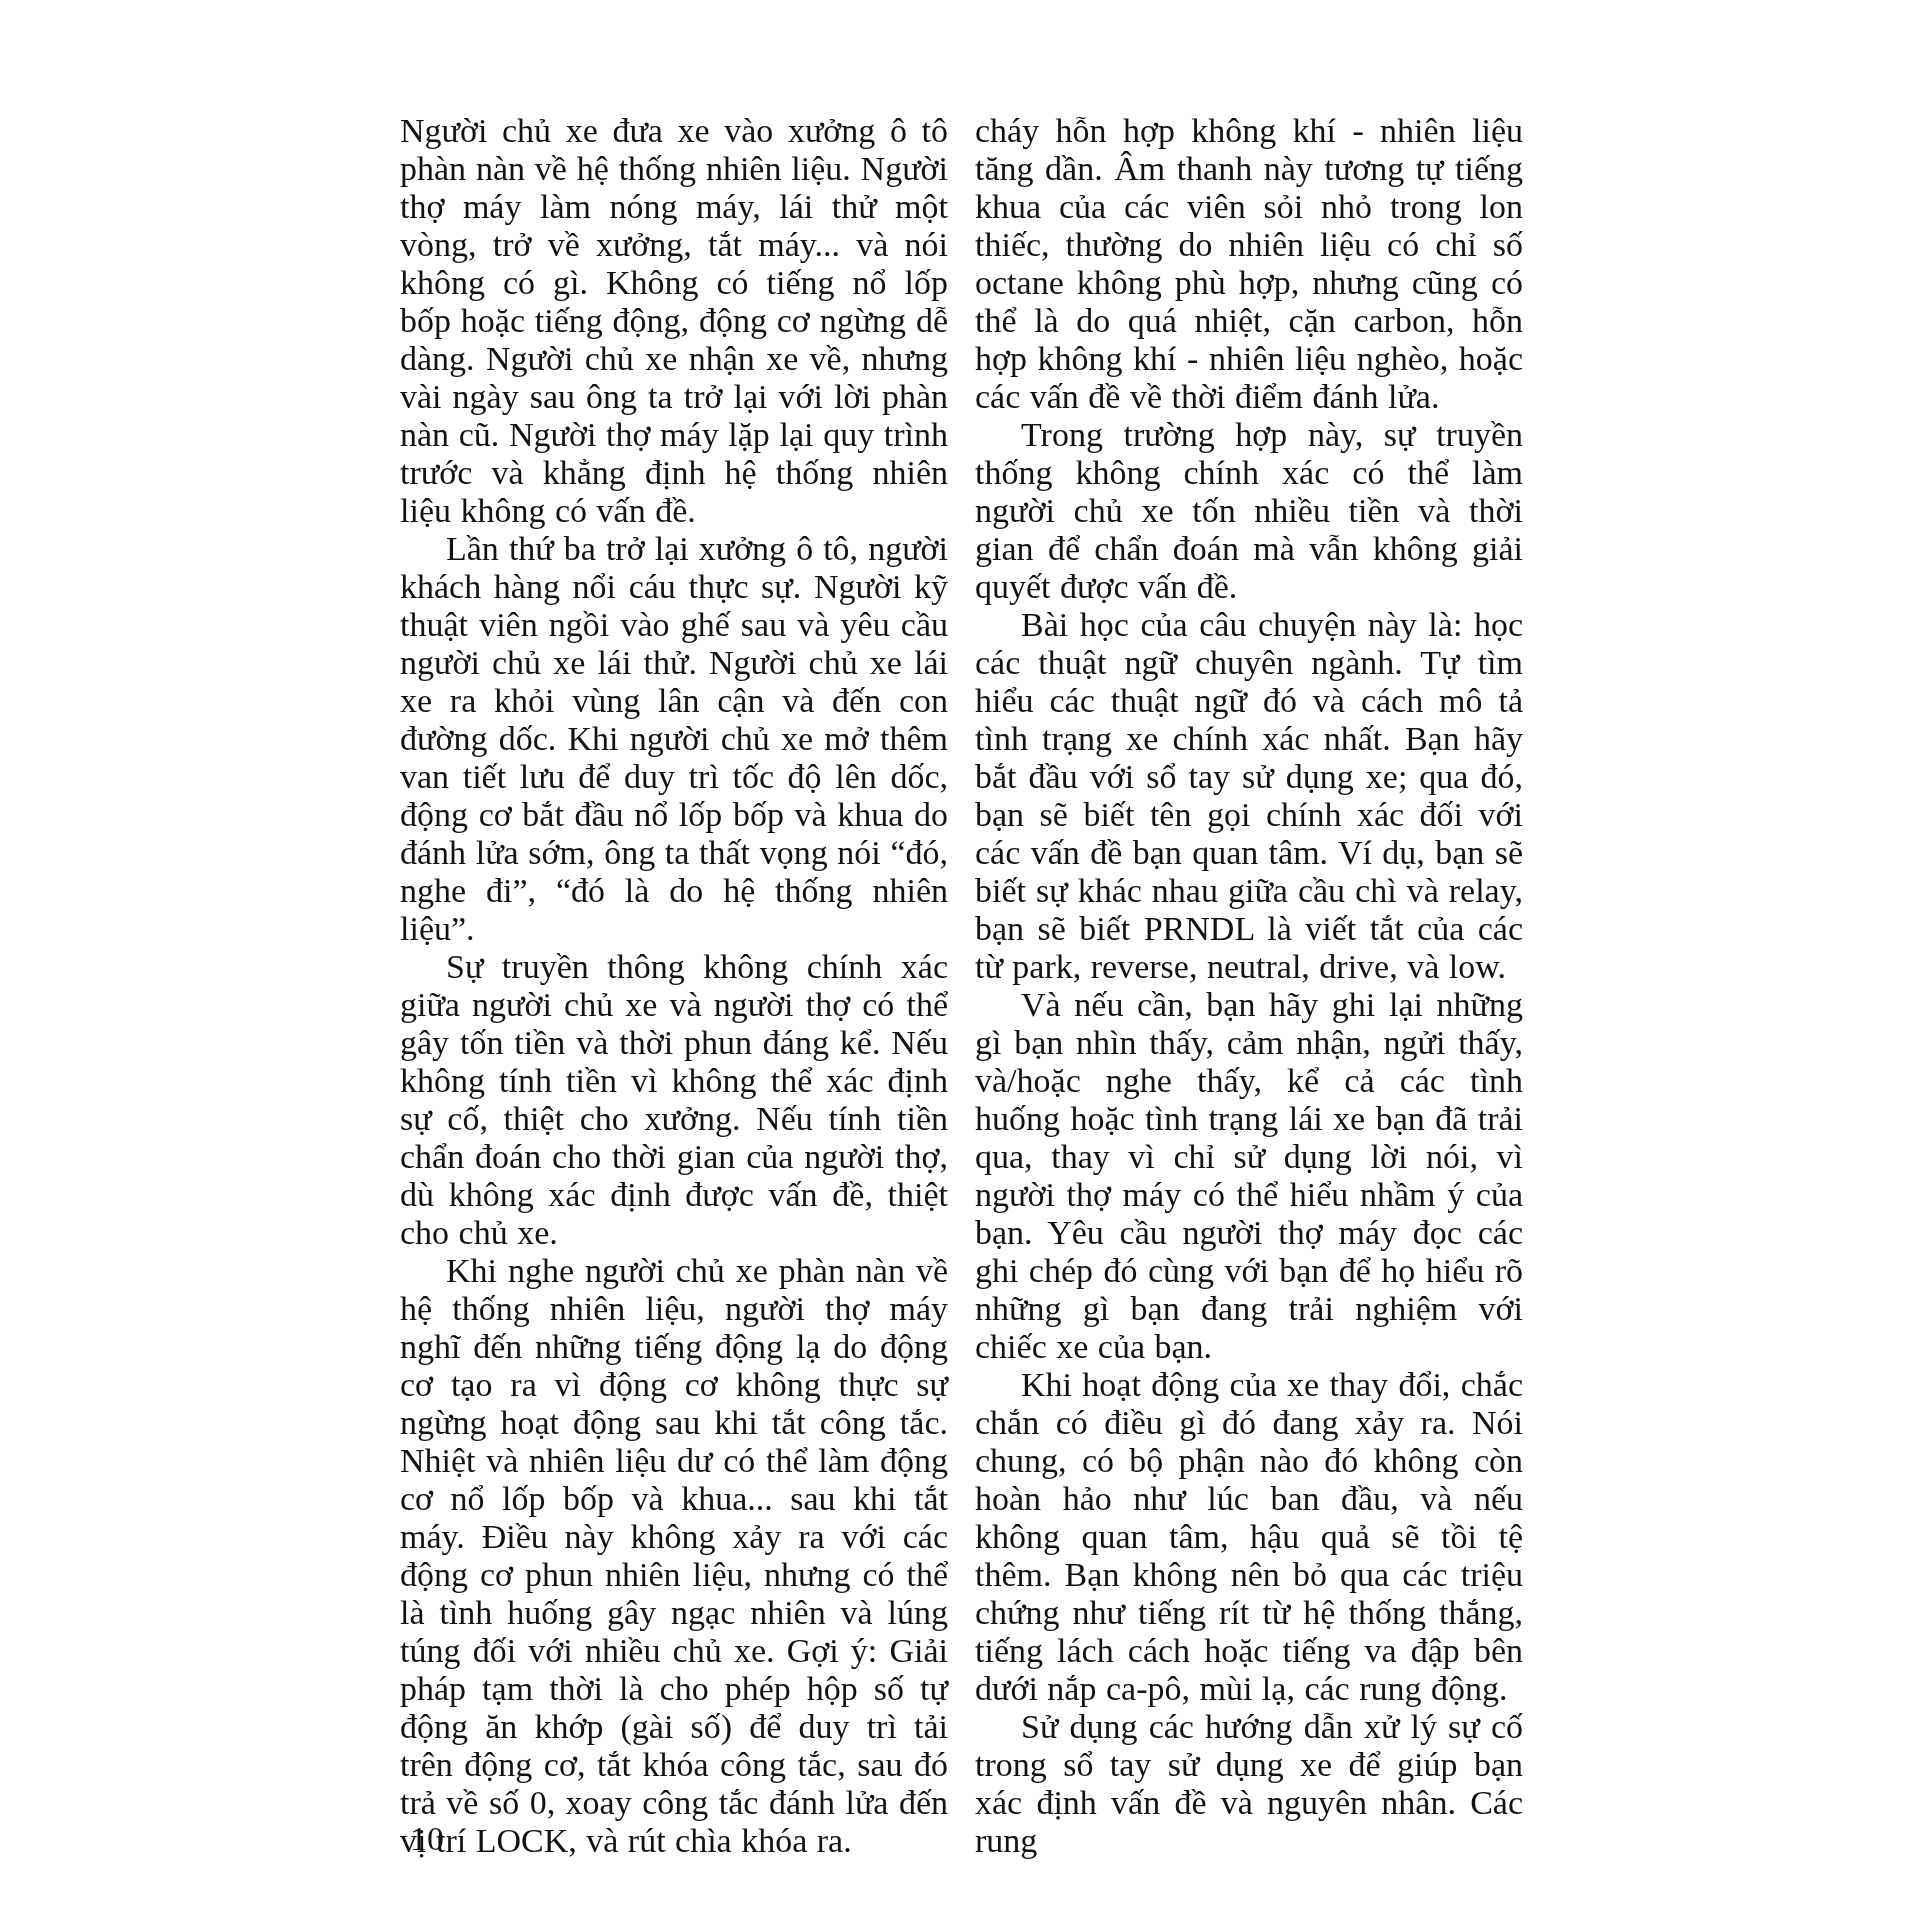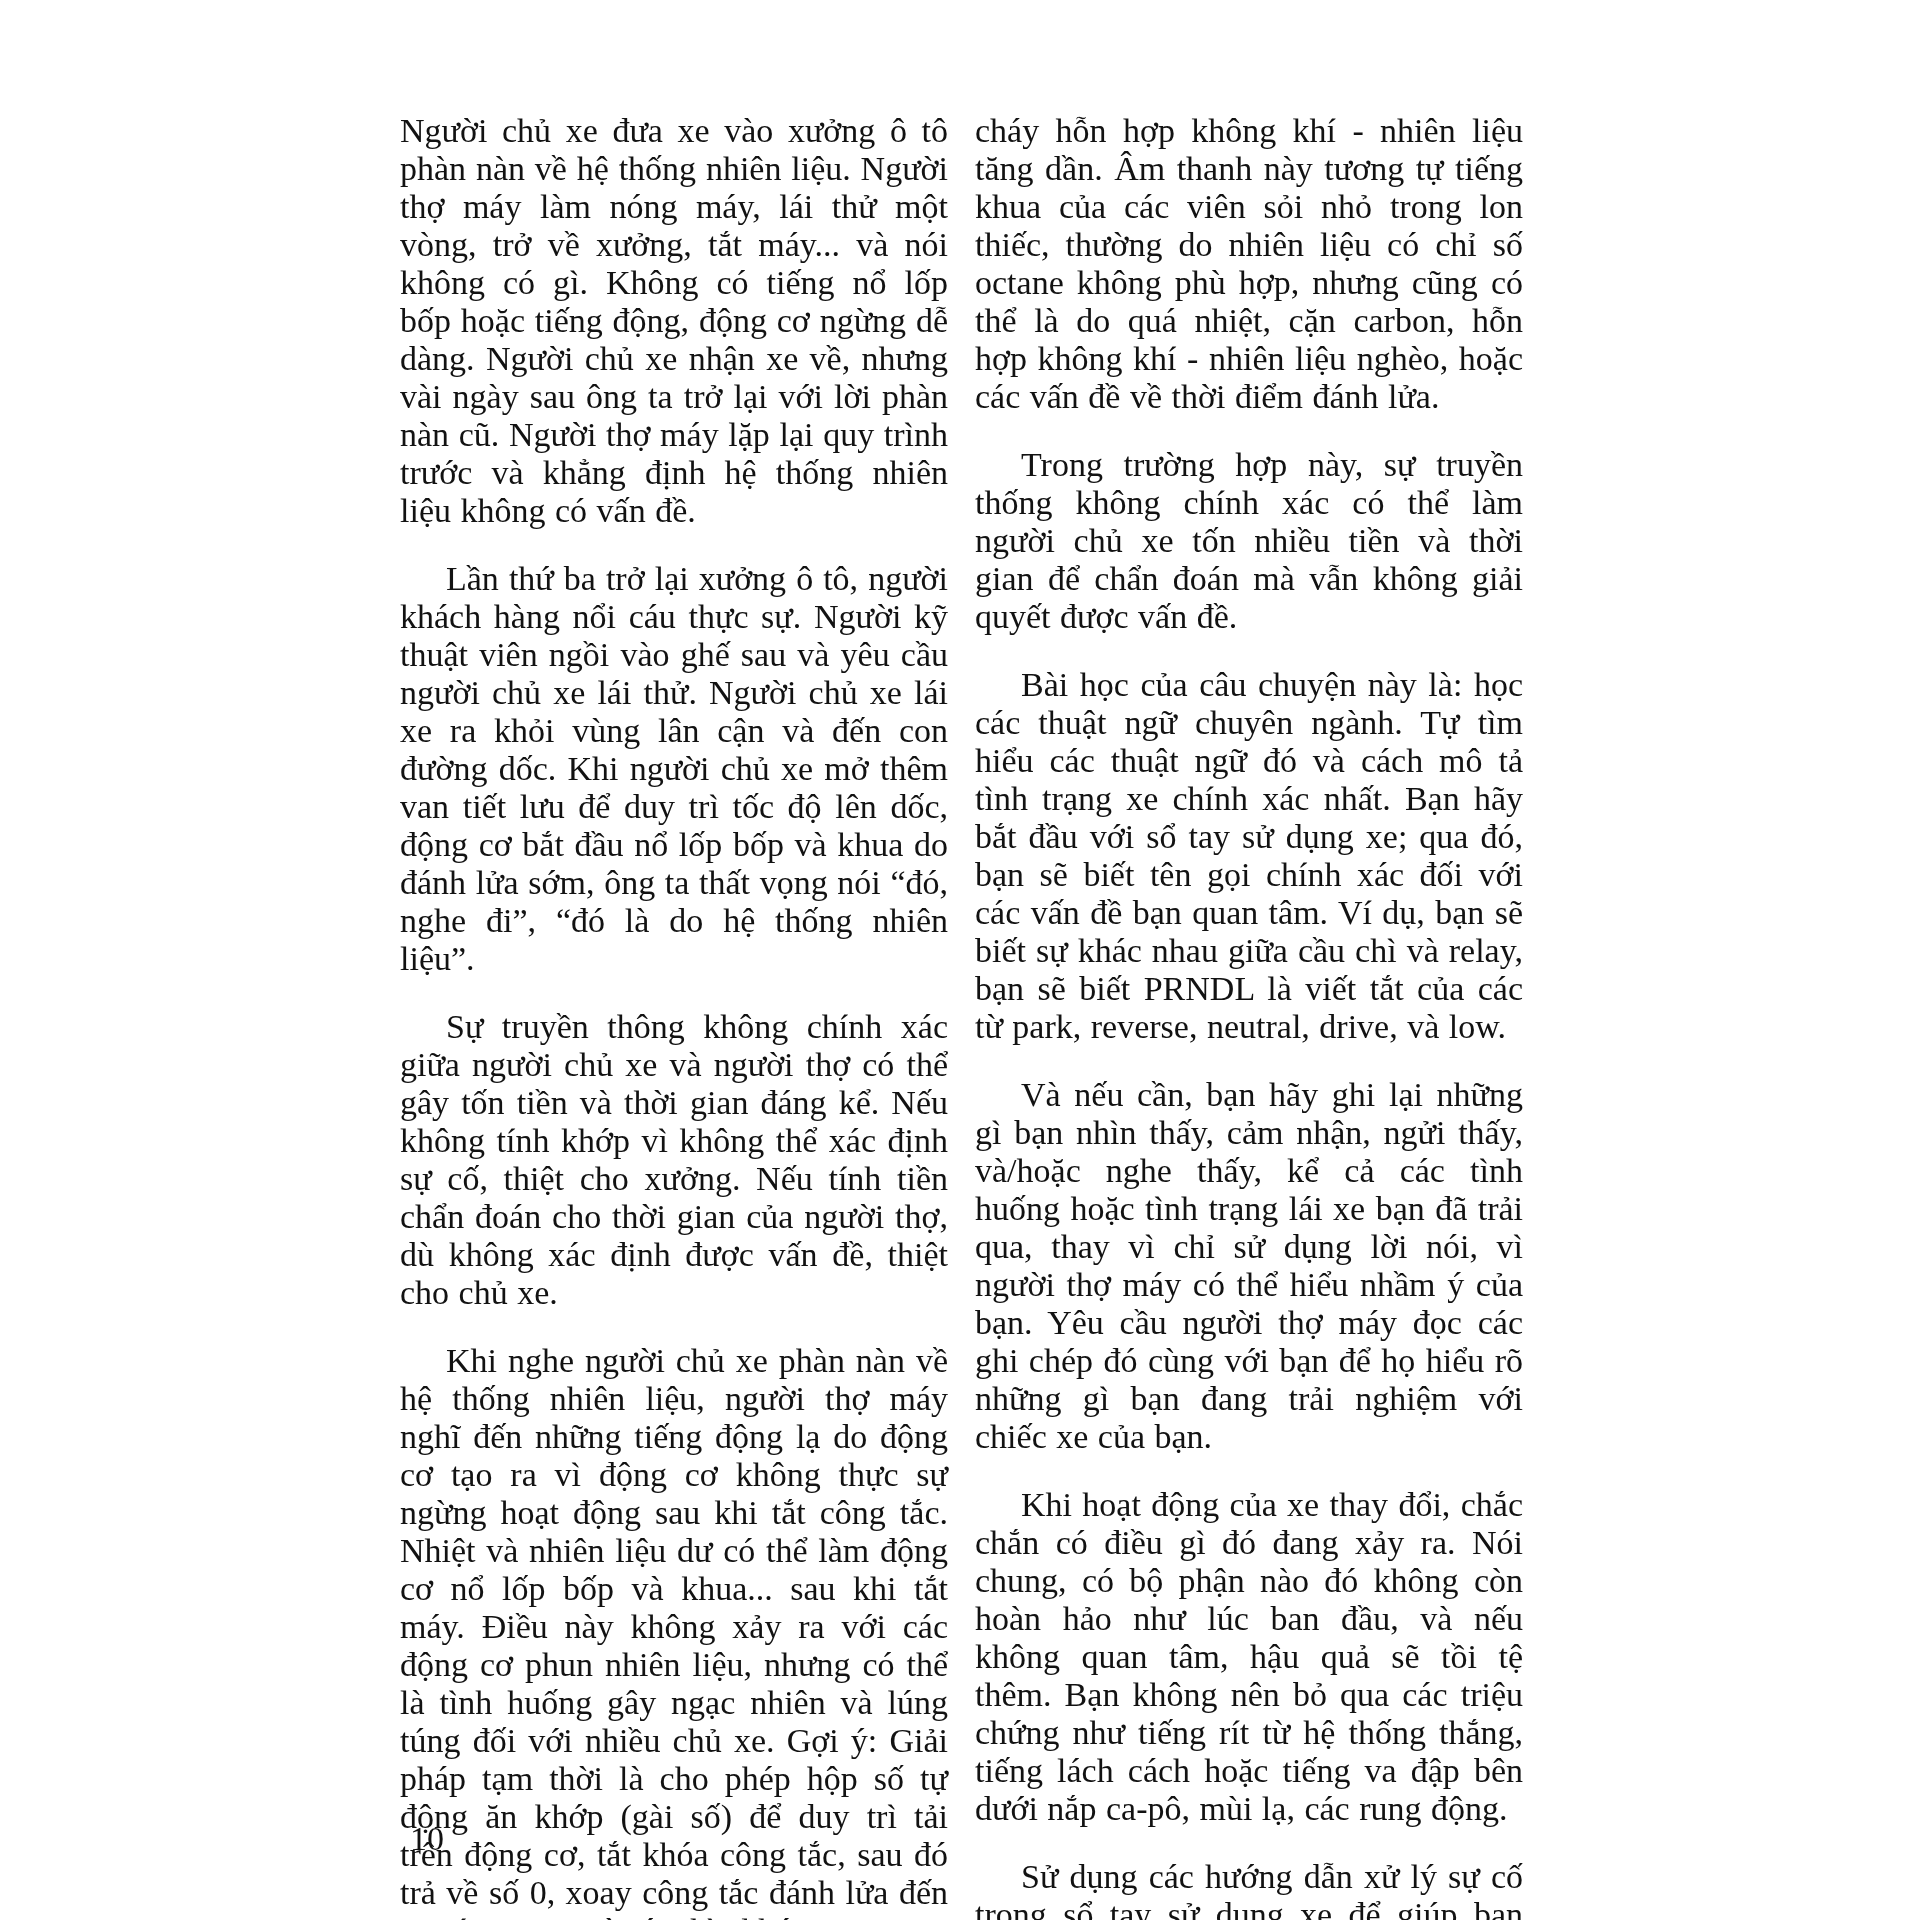--- a/index.html
+++ b/index.html
@@ -25,41 +25,41 @@
     text-align: justify;
     text-justify: inter-word;
     word-spacing: 1px;
   }
   .column-left  { left: 400px; }
   .column-right { left: 975px; }
   .para {
     margin: 0;
     padding: 0;
   }
-  .para + .para { margin-top: 30px; }
+  .para + .para { margin-top: 0; }
   .para.indent { text-indent: 46px; }
   .page-number {
     position: absolute;
     left: 402px;
     top: 1820px;
     font-size: 34px;
     line-height: 38px;
     color: #121212;
     margin-left: 8px;
   }
 </style>
 </head>
 <body>
 
 <div class="page">
 
   <div class="column column-left">
     <p class="para">Người chủ xe đưa xe vào xưởng ô tô phàn nàn về hệ thống nhiên liệu. Người thợ máy làm nóng máy, lái thử một vòng, trở về xưởng, tắt máy... và nói không có gì. Không có tiếng nổ lốp bốp hoặc tiếng động, động cơ ngừng dễ dàng. Người chủ xe nhận xe về, nhưng vài ngày sau ông ta trở lại với lời phàn nàn cũ. Người thợ máy lặp lại quy trình trước và khẳng định hệ thống nhiên liệu không có vấn đề.</p>
     <p class="para indent">Lần thứ ba trở lại xưởng ô tô, người khách hàng nổi cáu thực sự. Người kỹ thuật viên ngồi vào ghế sau và yêu cầu người chủ xe lái thử. Người chủ xe lái xe ra khỏi vùng lân cận và đến con đường dốc. Khi người chủ xe mở thêm van tiết lưu để duy trì tốc độ lên dốc, động cơ bắt đầu nổ lốp bốp và khua do đánh lửa sớm, ông ta thất vọng nói “đó, nghe đi”, “đó là do hệ thống nhiên liệu”.</p>
-    <p class="para indent">Sự truyền thông không chính xác giữa người chủ xe và người thợ có thể gây tốn tiền và thời gian đáng kể. Nếu không tính khớp vì không thể xác định sự cố, thiệt cho xưởng. Nếu tính tiền chẩn đoán cho thời gian của người thợ, dù không xác định được vấn đề, thiệt cho chủ xe.</p>
+    <p class="para indent">Sự truyền thông không chính xác giữa người chủ xe và người thợ có thể gây tốn tiền và thời phun đáng kể. Nếu không tính tiền vì không thể xác định sự cố, thiệt cho xưởng. Nếu tính tiền chẩn đoán cho thời gian của người thợ, dù không xác định được vấn đề, thiệt cho chủ xe.</p>
     <p class="para indent">Khi nghe người chủ xe phàn nàn về hệ thống nhiên liệu, người thợ máy nghĩ đến những tiếng động lạ do động cơ tạo ra vì động cơ không thực sự ngừng hoạt động sau khi tắt công tắc. Nhiệt và nhiên liệu dư có thể làm động cơ nổ lốp bốp và khua... sau khi tắt máy. Điều này không xảy ra với các động cơ phun nhiên liệu, nhưng có thể là tình huống gây ngạc nhiên và lúng túng đối với nhiều chủ xe. Gợi ý: Giải pháp tạm thời là cho phép hộp số tự động ăn khớp (gài số) để duy trì tải trên động cơ, tắt khóa công tắc, sau đó trả về số 0, xoay công tắc đánh lửa đến vị trí LOCK, và rút chìa khóa ra.</p>
 
   </div>
 
   <div class="column column-right">
     <p class="para">cháy hỗn hợp không khí - nhiên liệu tăng dần. Âm thanh này tương tự tiếng khua của các viên sỏi nhỏ trong lon thiếc, thường do nhiên liệu có chỉ số octane không phù hợp, nhưng cũng có thể là do quá nhiệt, cặn carbon, hỗn hợp không khí - nhiên liệu nghèo, hoặc các vấn đề về thời điểm đánh lửa.</p>
     <p class="para indent">Trong trường hợp này, sự truyền thống không chính xác có thể làm người chủ xe tốn nhiều tiền và thời gian để chẩn đoán mà vẫn không giải quyết được vấn đề.</p>
     <p class="para indent">Bài học của câu chuyện này là: học các thuật ngữ chuyên ngành. Tự tìm hiểu các thuật ngữ đó và cách mô tả tình trạng xe chính xác nhất. Bạn hãy bắt đầu với sổ tay sử dụng xe; qua đó, bạn sẽ biết tên gọi chính xác đối với các vấn đề bạn quan tâm. Ví dụ, bạn sẽ biết sự khác nhau giữa cầu chì và relay, bạn sẽ biết PRNDL là viết tắt của các từ park, reverse, neutral, drive, và low.</p>
     <p class="para indent">Và nếu cần, bạn hãy ghi lại những gì bạn nhìn thấy, cảm nhận, ngửi thấy, và/hoặc nghe thấy, kể cả các tình huống hoặc tình trạng lái xe bạn đã trải qua, thay vì chỉ sử dụng lời nói, vì người thợ máy có thể hiểu nhầm ý của bạn. Yêu cầu người thợ máy đọc các ghi chép đó cùng với bạn để họ hiểu rõ những gì bạn đang trải nghiệm với chiếc xe của bạn.</p>
     <p class="para indent">Khi hoạt động của xe thay đổi, chắc chắn có điều gì đó đang xảy ra. Nói chung, có bộ phận nào đó không còn hoàn hảo như lúc ban đầu, và nếu không quan tâm, hậu quả sẽ tồi tệ thêm. Bạn không nên bỏ qua các triệu chứng như tiếng rít từ hệ thống thắng, tiếng lách cách hoặc tiếng va đập bên dưới nắp ca-pô, mùi lạ, các rung động.</p>

